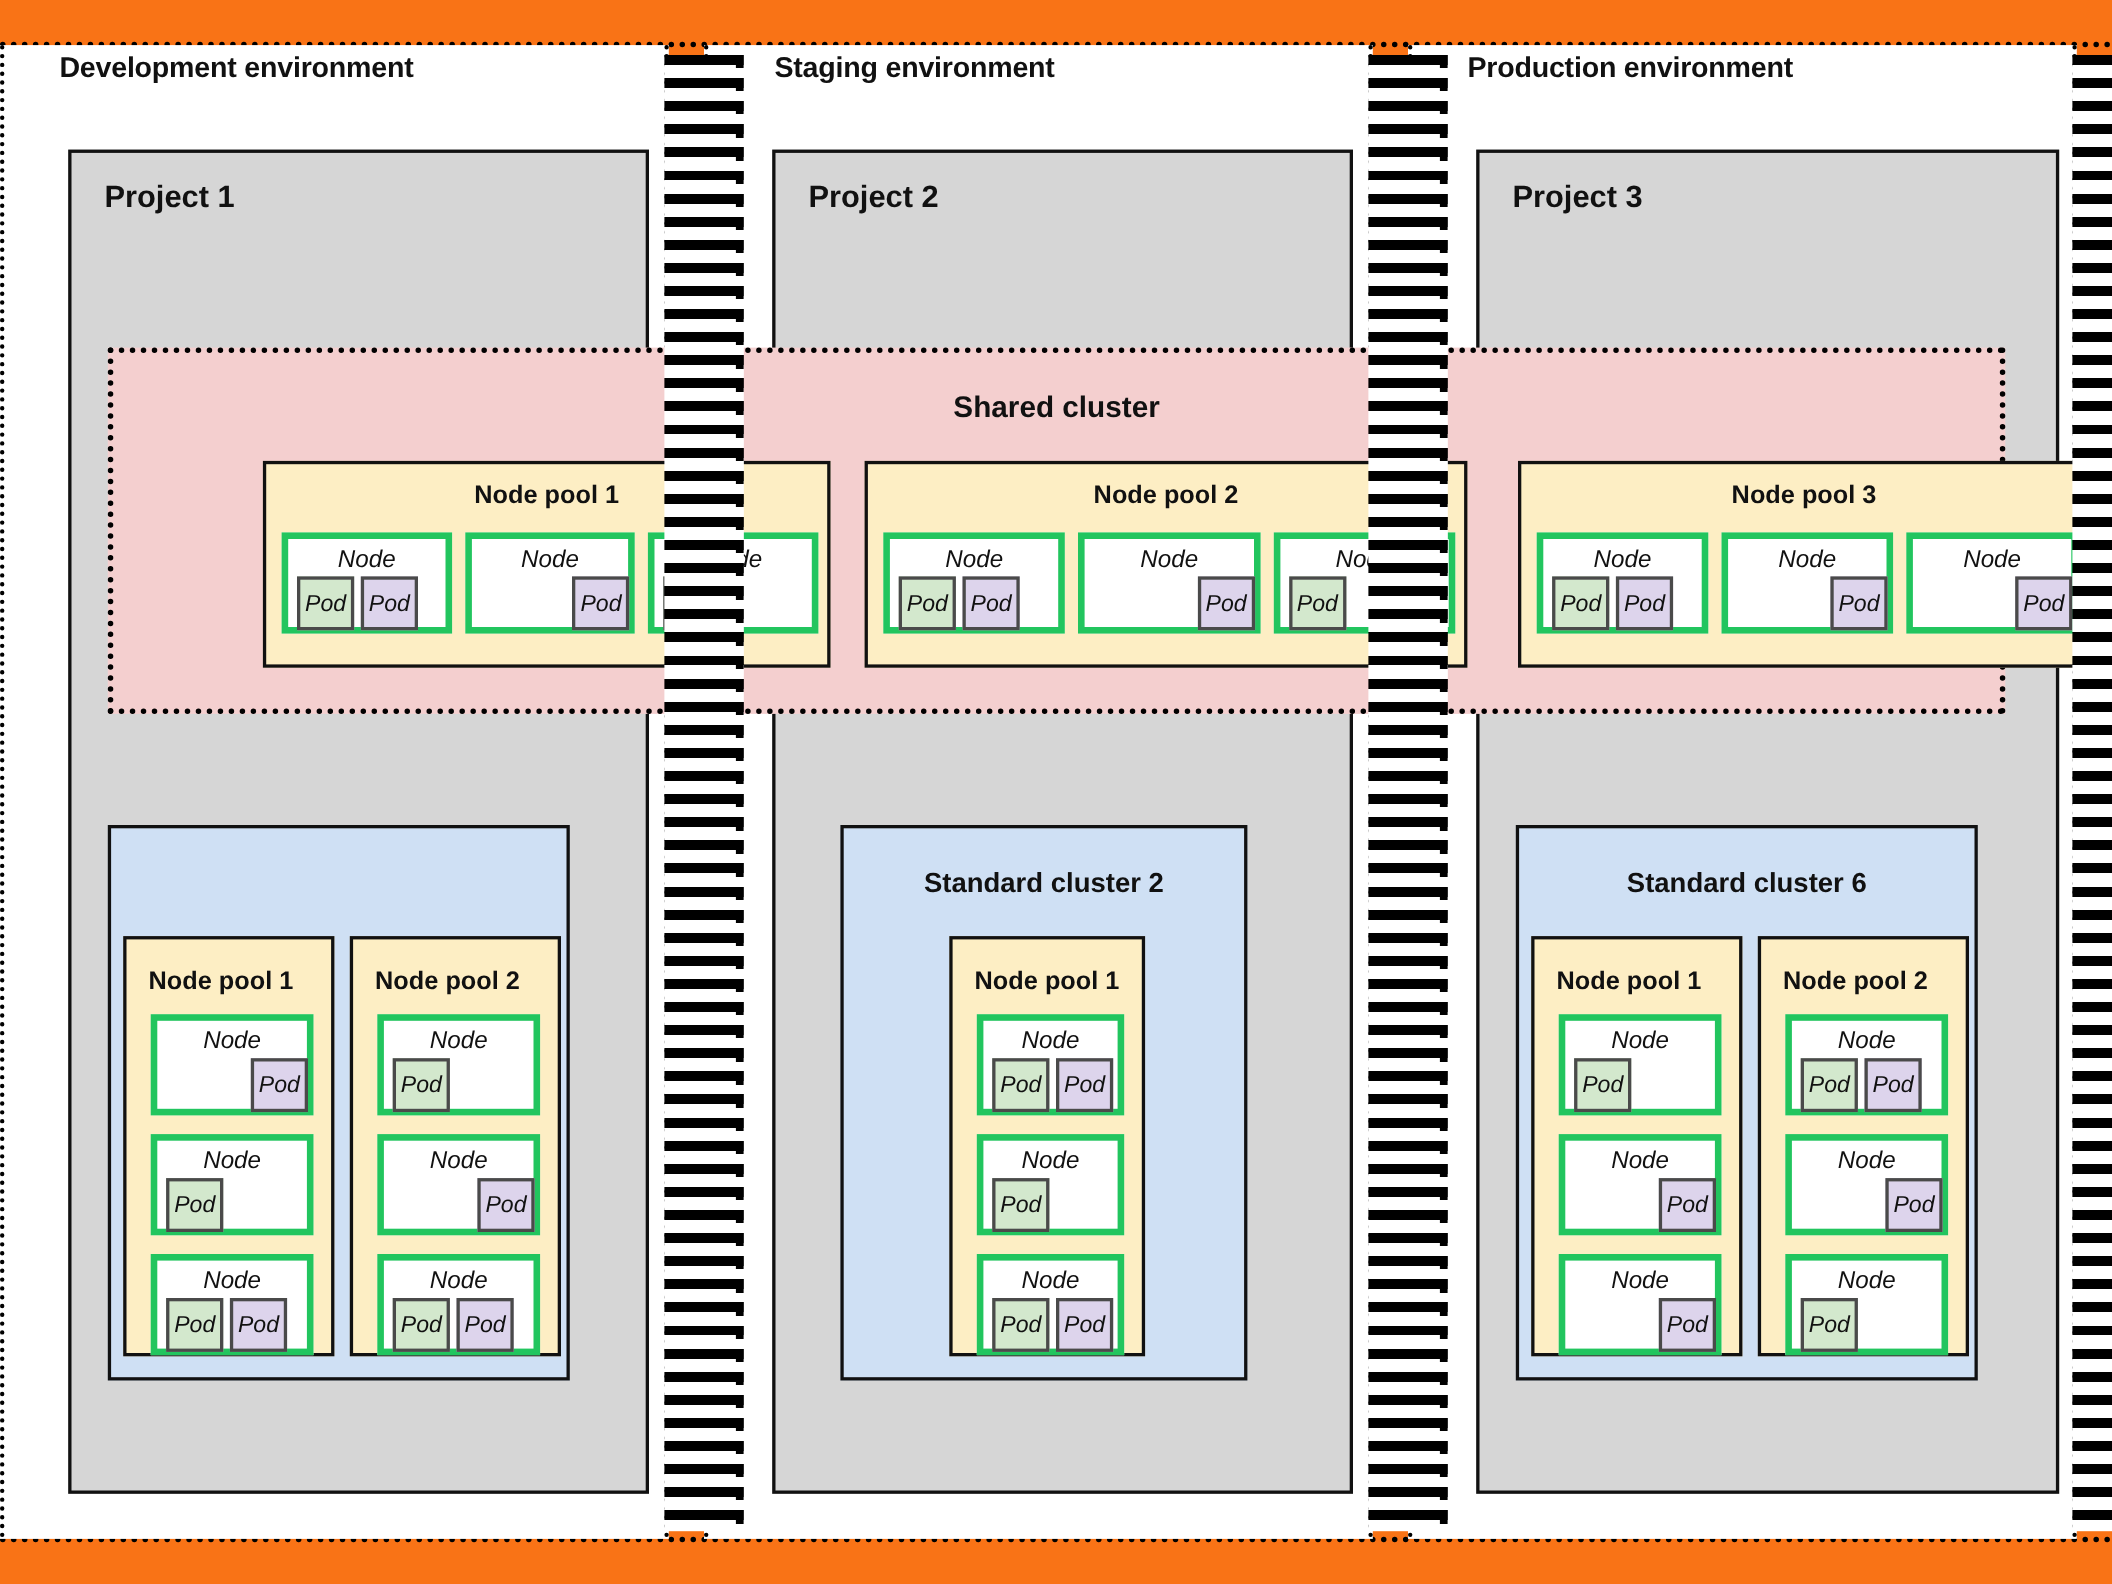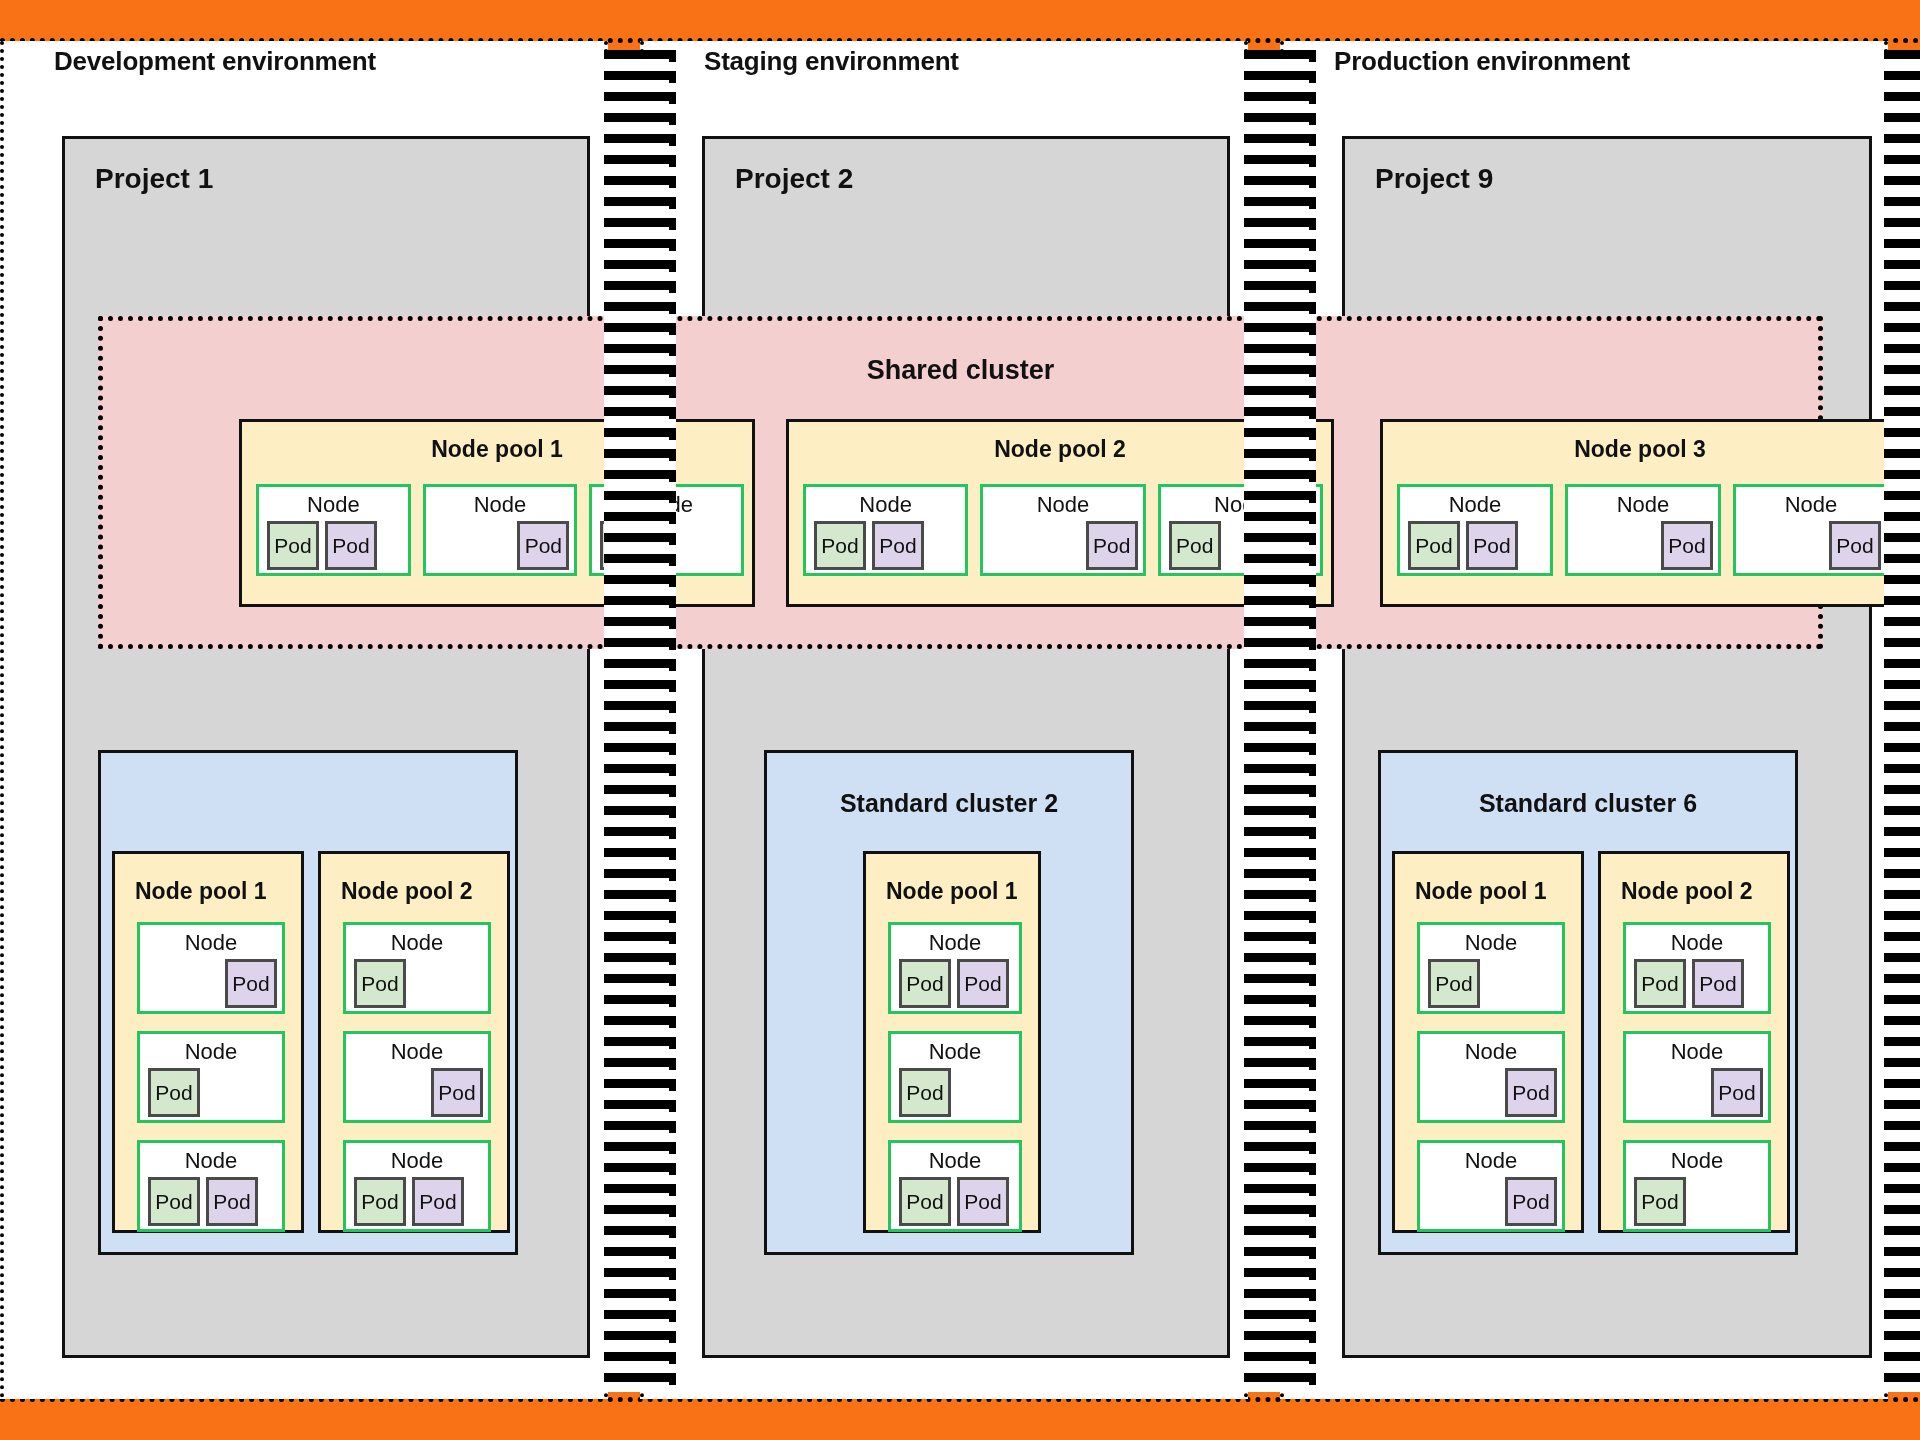--- a/index.html
+++ b/index.html
@@ -131,21 +131,22 @@
     font-size: 23px;
     font-weight: bold;
     color: #111;
     white-space: nowrap;
   }
 
   
   .node {
     position: absolute;
     background: #ffffff;
-    border: 3px solid #22c55e;
+    border: 6px solid #22c55e;
+    font-style: italic;
   }
   .node-label {
     position: absolute;
     left: 0; right: 0;
     top: 5px;
     text-align: center;
     font-size: 22px;
     color: #111;
   }
 
@@ -249,21 +250,21 @@
           <div class="node" style="left: 22px; top: 286px; width: 134px; height: 92px;">
             <div class="node-label">Node</div>
             <div class="pod green" style="left: 8px; top: 34px;">Pod</div>
             <div class="pod purple" style="left: 66px; top: 34px;">Pod</div>
           </div>
         </div>
       </div>
       <div class="env" style="left: 1280px; width: 608px;"></div>
       <div class="env-title" style="left: 1334px;">Production environment</div>
       <div class="project" style="left: 1342px; width: 530px; height: 1222px;">
-        <div class="project-title">Project 9</div>
+        <div class="project-title">Project 3</div>
       </div>
       <div class="std-cluster" style="left: 1378px; top: 750px; width: 420px; height: 505px;">
         <div class="cluster-title">Standard cluster 6</div>
         <div class="nodepool" style="left: 11px; top: 98px; width: 192px; height: 382px;">
           <div class="np-title-left">Node pool 1</div>
           <div class="node" style="left: 22px; top: 68px; width: 148px; height: 92px;">
             <div class="node-label">Node</div>
             <div class="pod green" style="left: 8px; top: 34px;">Pod</div>
           </div>
           <div class="node" style="left: 22px; top: 177px; width: 148px; height: 92px;">

